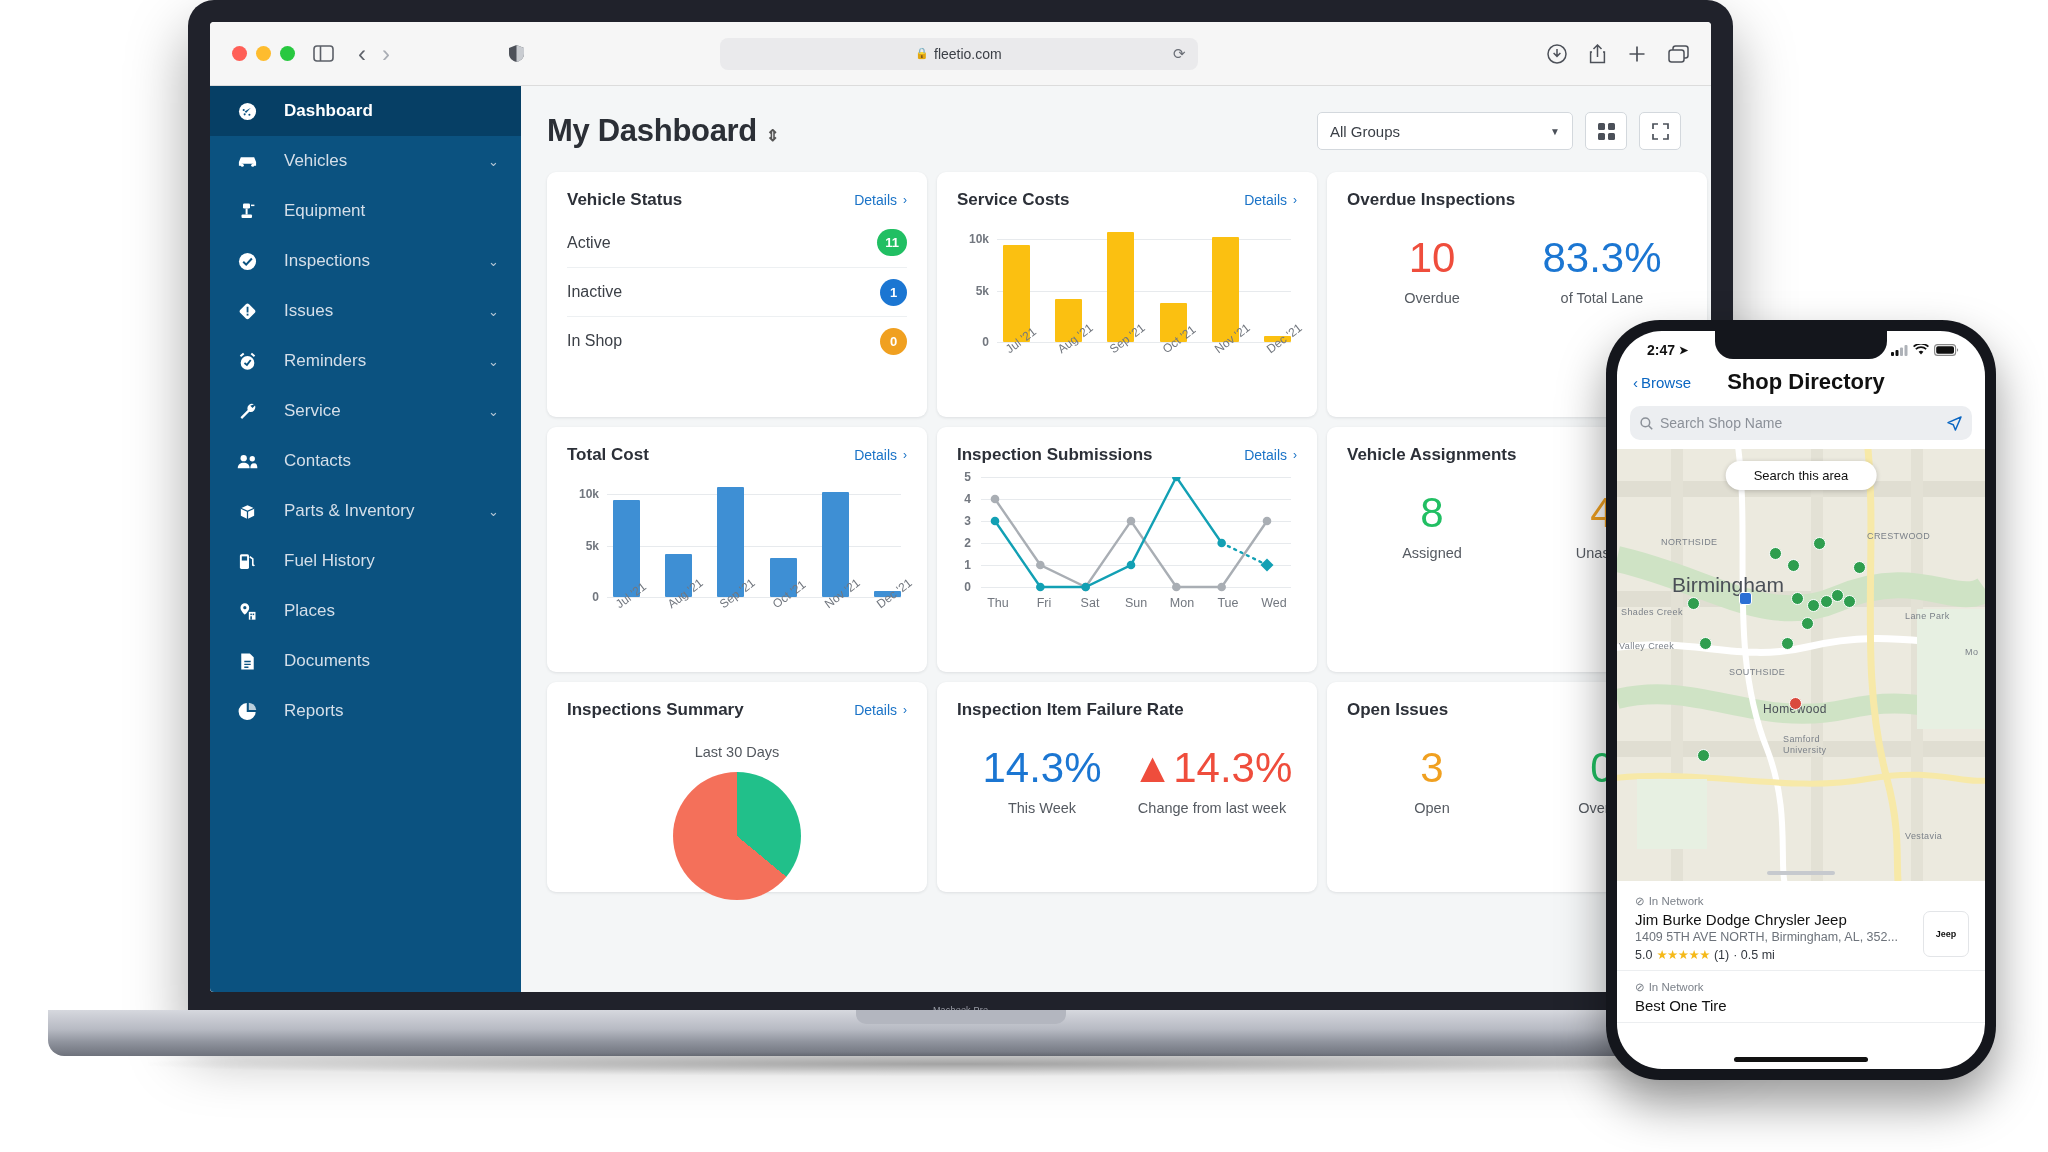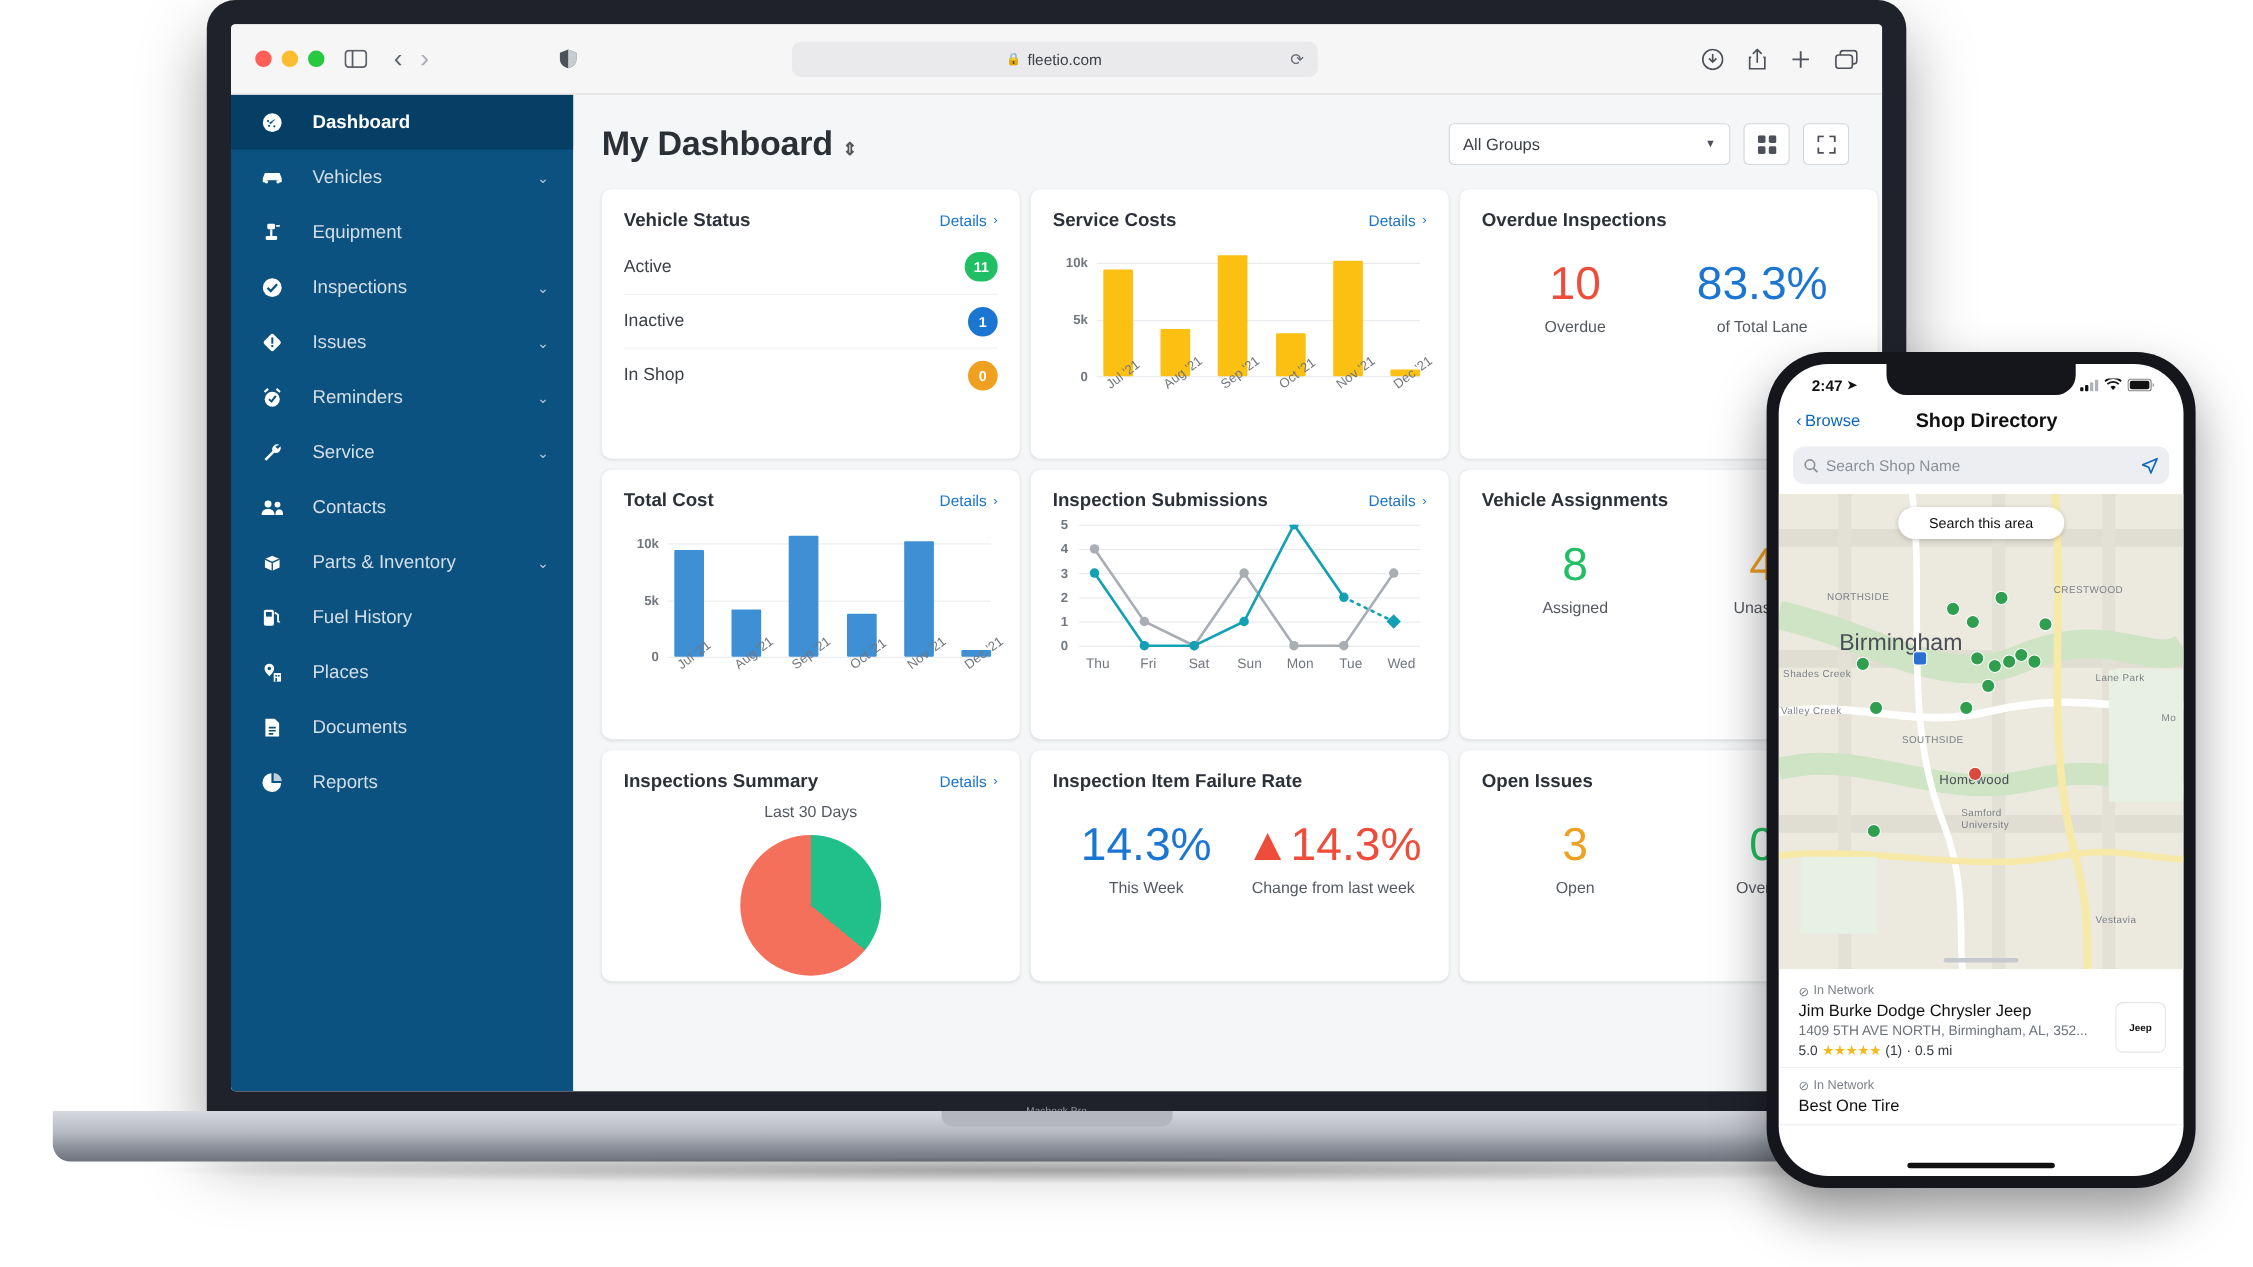--- a/index.html
+++ b/index.html
@@ -133,21 +133,21 @@
   .lchart .gline { left:24px; }
 
   
   .kpi-wrap { display:flex; margin-top:26px; }
   .kpi { flex:1; text-align:center; }
   .kpi-num { font-size:42px; font-weight:400; line-height:1.05; }
   .kpi-lab { font-size:14.5px; color:#555a61; margin-top:9px; line-height:1.3; }
   .red{color:#ef4d3c;} .bluec{color:#1b76d2;} .greenc{color:#21bf63;} .orangec{color:#f0a020;}
 
   
-  .pie-sub { text-align:center; font-size:14.5px; color:#53585f; margin-top:11px; }
+  .pie-sub { text-align:center; font-size:14.5px; color:#53585f; margin-top:24px; }
   .pie {
     width:128px; height:128px; border-radius:50%; margin:12px auto 0 auto;
     background: conic-gradient(#21c08a 0deg 130deg, #f4705a 130deg 360deg);
   }
 
   
   .phone { position:absolute; left:1606px; top:320px; width:390px; height:760px; }
   .phone-body {
     position:absolute; inset:0; background:#14161c; border-radius:54px;
     box-shadow: 0 24px 48px rgba(0,0,0,.40);
@@ -163,21 +163,21 @@
   .status-bar {
     height:34px; display:flex; align-items:center; justify-content:space-between;
     padding:4px 26px 0 30px; font-size:14px; font-weight:600; color:#111;
   }
   .st-right { display:flex; align-items:center; gap:5px; }
   .ph-head {
     height:34px; display:flex; align-items:center; padding:0 16px; position:relative;
     font-size:15px; color:#111;
   }
   .ph-back { color:#0a66c2; display:flex; align-items:center; gap:3px; font-size:15px; }
-  .ph-title { position:absolute; left:10px; right:0; text-align:center; font-weight:600; font-size:18px; }
+  .ph-title { position:absolute; left:10px; right:0; text-align:center; font-weight:600; font-size:22px; }
   .ph-searchwrap { padding:7px 13px 9px 13px; }
   .ph-search {
     height:34px; background:#eceef1; border-radius:10px; display:flex; align-items:center;
     padding:0 10px; gap:7px; font-size:14px; color:#8b9098;
   }
   .ph-loc { margin-left:auto; color:#0a66c2; }
   .map { position:relative; height:432px; background:#e9eadf; overflow:hidden; }
   .search-area {
     position:absolute; left:50%; transform:translateX(-50%); top:12px; z-index:4;
     background:#fff; border-radius:16px; padding:7px 28px; font-size:13px; color:#111;

